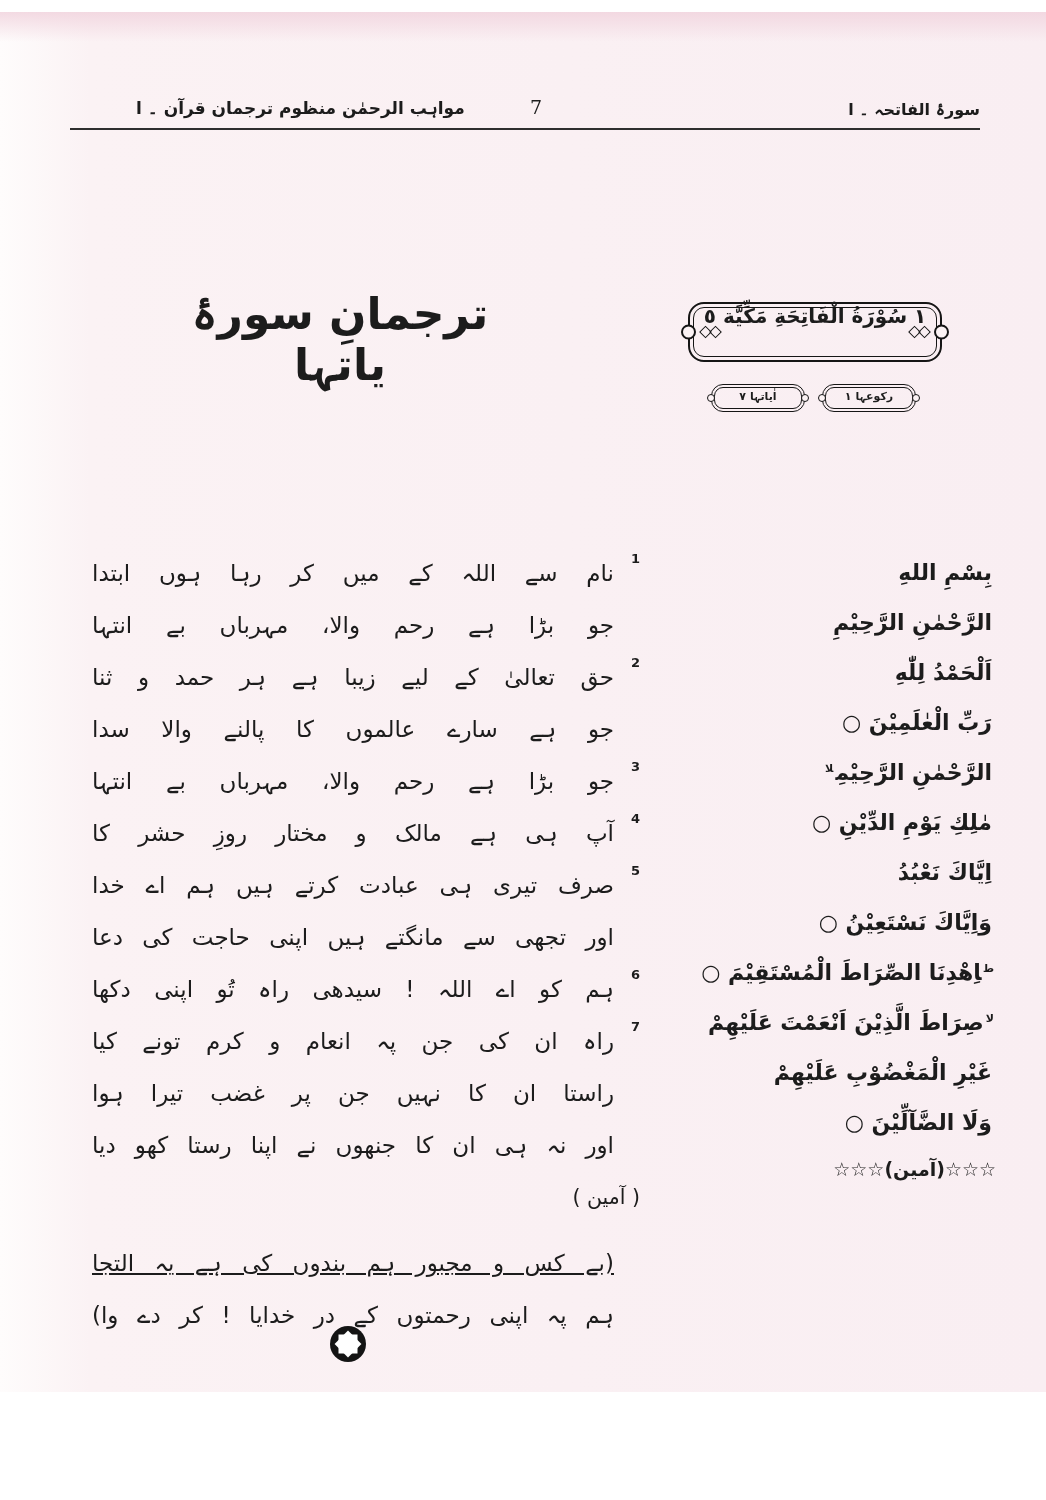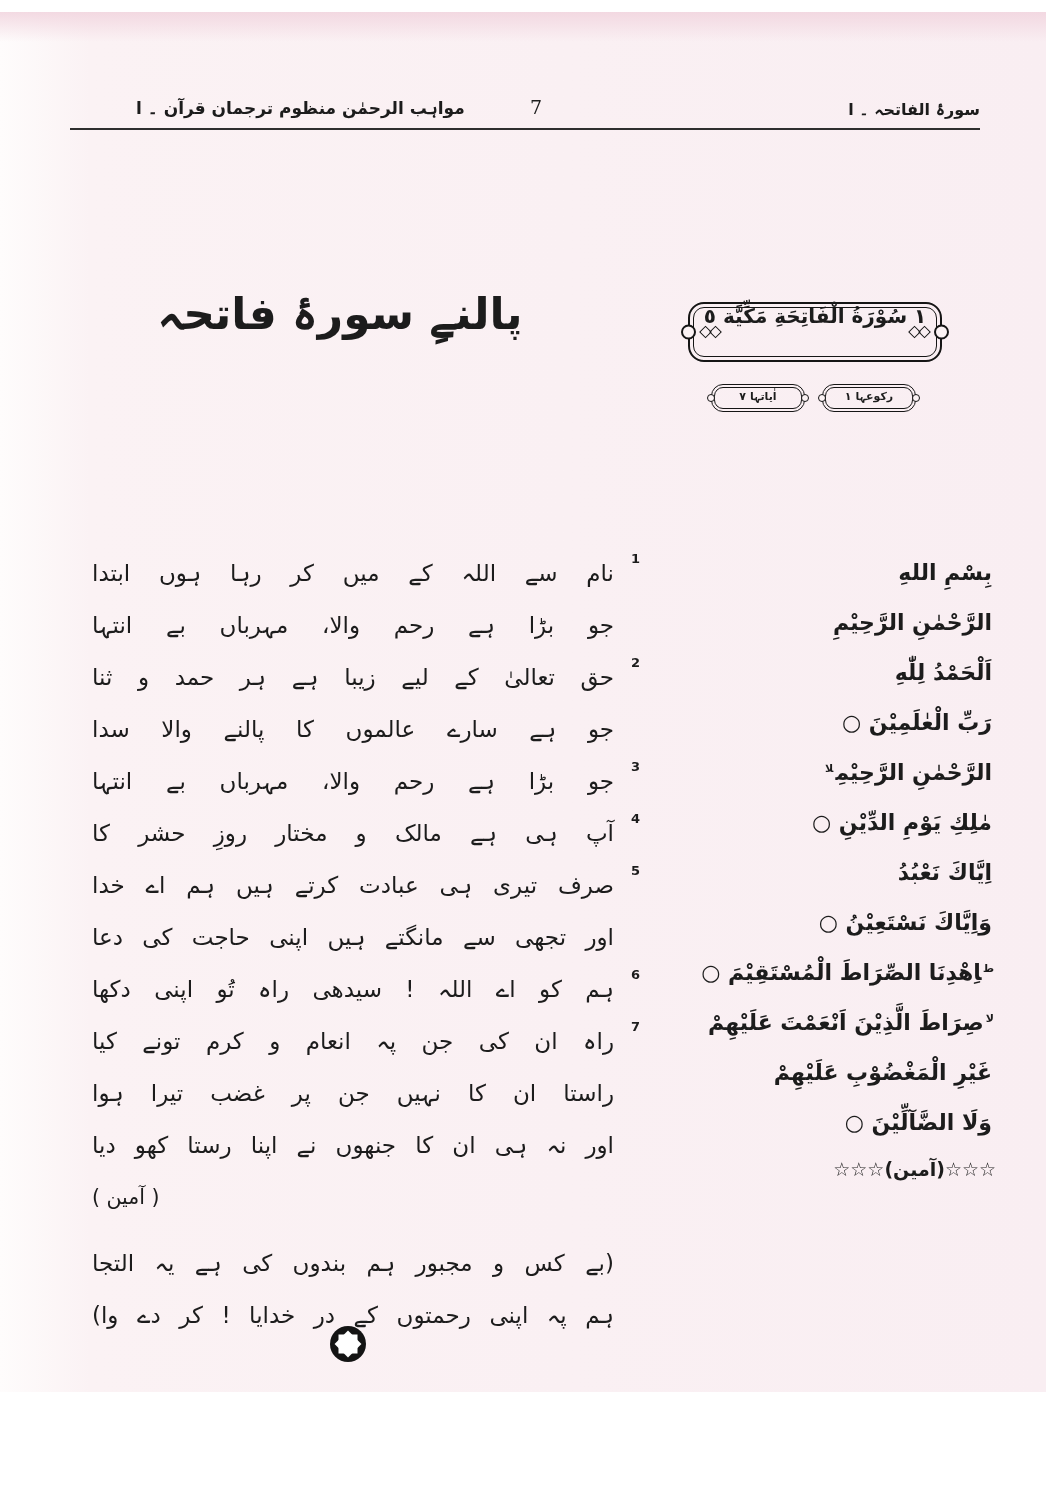--- a/index.html
+++ b/index.html
@@ -64,22 +64,22 @@
   .a-stars{height:50px;line-height:50px;font-size:19px;font-weight:bold;direction:rtl;white-space:nowrap;}
   
   .urdu-col{position:absolute;left:92px;top:535px;width:548px;}
   .u-line{display:flex;flex-direction:row-reverse;height:52px;}
   .vnum{width:26px;font-size:13px;font-weight:bold;padding-top:4px;direction:ltr;text-align:right;}
   .u-txt{
     flex:1;direction:rtl;font-size:23px;line-height:52px;
     text-align:justify;text-align-last:justify;word-spacing:3px;white-space:nowrap;
     font-weight:500;
   }
-  .u-ameen{height:52px;line-height:52px;font-size:20.5px;text-align:left;direction:rtl;font-weight:500;}
-  .couplet{margin-top:14px;}
+  .u-ameen{height:52px;line-height:52px;font-size:20.5px;text-align:right;direction:rtl;font-weight:500;}
+  .couplet{margin-top:14px;text-decoration:underline;}
   
   .ornament{position:absolute;left:330px;top:1314px;width:36px;height:36px;
     background:#141414;border-radius:50%;}
   .ornament .ray{position:absolute;left:50%;top:50%;width:19px;height:19px;background:#fff;}
   .ornament .ray.a{transform:translate(-50%,-50%) rotate(0deg);}
   .ornament .ray.b{transform:translate(-50%,-50%) rotate(45deg);}
 </style>
 </head>
 <body>
 
@@ -96,21 +96,21 @@
     <span class="bn-d l1"></span>
     <span class="bn-d l2"></span>
     <span>١ سُوْرَةُ الْفَاتِحَةِ مَكِّيَّة ٥</span>
   </div>
 
   <div class="capsules">
     <div class="capsule">اٰیاتہا ٧</div>
     <div class="capsule">رکوعہا ١</div>
   </div>
 
-  <h1 class="title">پالنےِ سورۂ فاتحہ</h1>
+  <h1 class="title">ترجمانِ سورۂ یاتہا</h1>
 
   <div class="arabic-col">
     <div class="a-line"><sup class="mk"></sup><span>بِسْمِ اللهِ</span><sup class="mk"></sup></div>
     <div class="a-line"><sup class="mk"></sup><span>الرَّحْمٰنِ الرَّحِيْمِ</span><sup class="mk"></sup></div>
     <div class="a-line"><sup class="mk"></sup><span>اَلْحَمْدُ لِلّٰهِ</span><sup class="mk"></sup></div>
     <div class="a-line"><sup class="mk"></sup><span>رَبِّ الْعٰلَمِيْنَ ○</span><sup class="mk"></sup></div>
     <div class="a-line"><sup class="mk"></sup><span>الرَّحْمٰنِ الرَّحِيْمِ</span><sup class="mk">لا</sup></div>
     <div class="a-line"><sup class="mk"></sup><span>مٰلِكِ يَوْمِ الدِّيْنِ ○</span><sup class="mk"></sup></div>
     <div class="a-line"><sup class="mk"></sup><span>اِيَّاكَ نَعْبُدُ</span><sup class="mk"></sup></div>
     <div class="a-line"><sup class="mk"></sup><span>وَاِيَّاكَ نَسْتَعِيْنُ ○</span><sup class="mk"></sup></div>

